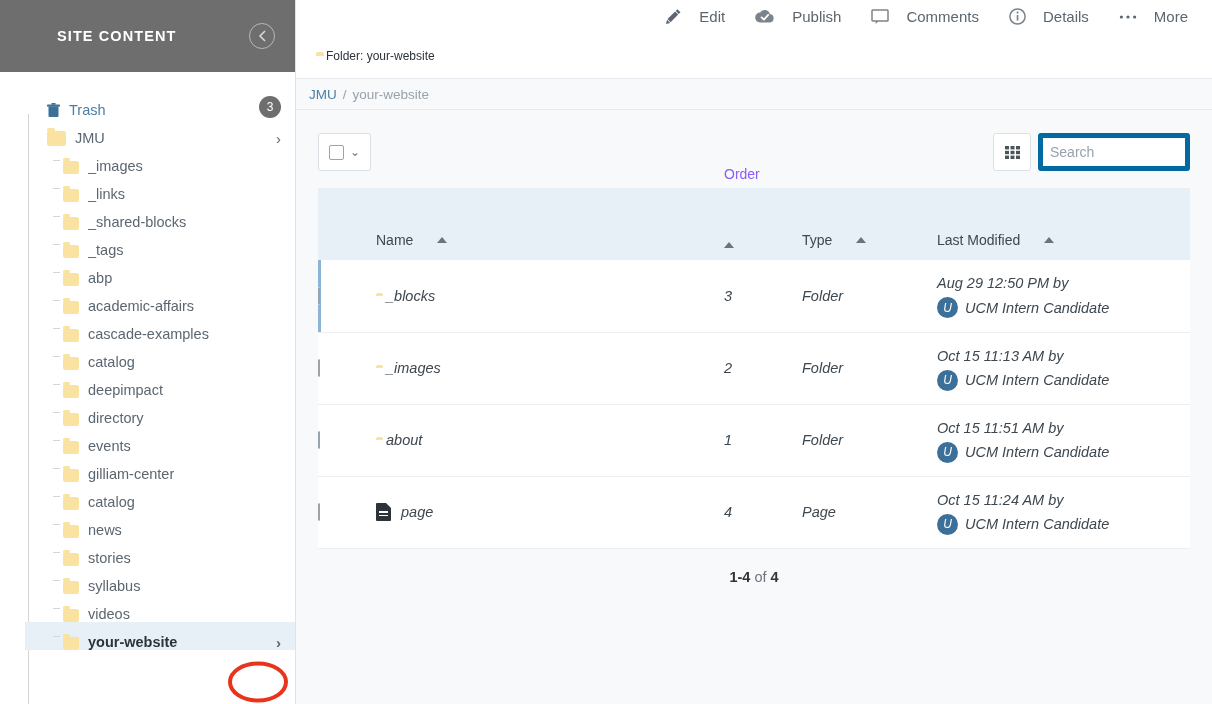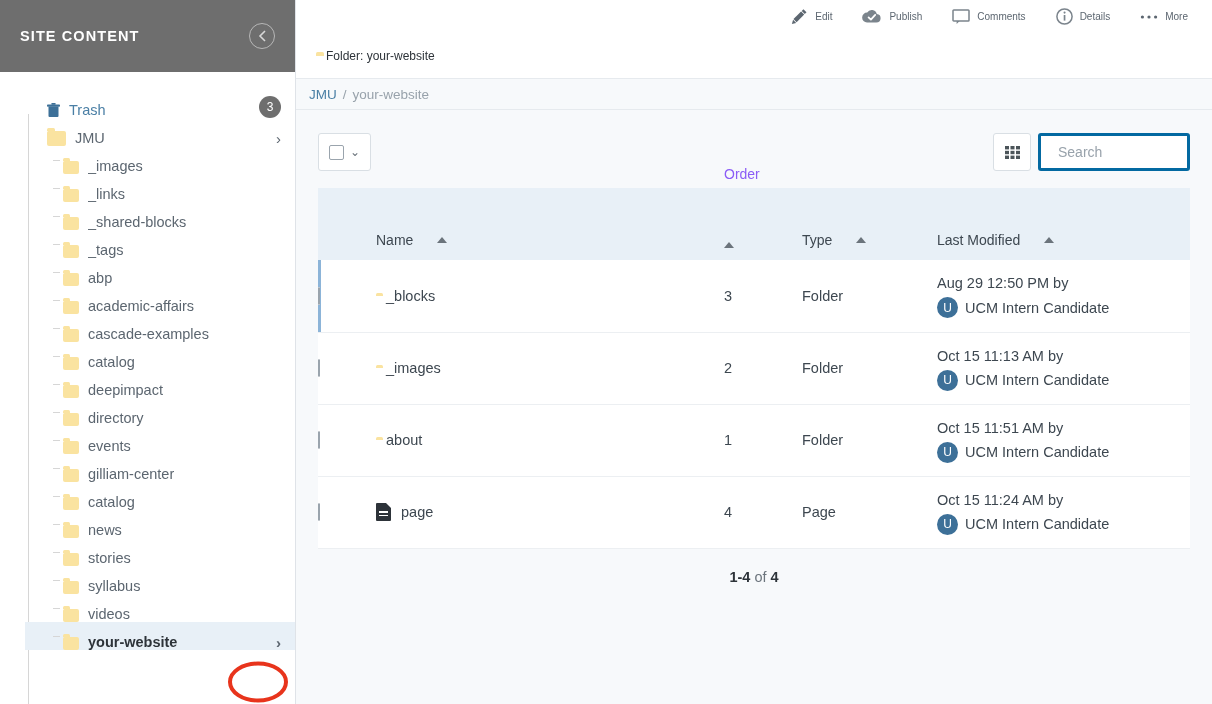--- a/index.html
+++ b/index.html
@@ -24,20 +24,21 @@
     background: #6e6e6e;
     display: flex; align-items: center;
     padding: 0 20px;
     justify-content: space-between;
   }
   .sidebar-title {
     color: #ffffff;
     font-size: 14.5px;
     letter-spacing: 1.1px;
     font-weight: 600;
+    margin-left: 37px;
   }
   .collapse-btn {
     width: 26px; height: 26px;
     border: 1.5px solid #b7b7b7;
     border-radius: 50%;
     display: flex; align-items: center; justify-content: center;
     cursor: pointer;
   }
   .collapse-btn svg { display: block; }
 
@@ -111,24 +112,24 @@
   
   .main { flex: 1; height: 704px; display: flex; flex-direction: column; background: #fff; }
   .topbar {
     height: 33px; min-height: 33px;
     display: flex; align-items: center; justify-content: flex-end;
     padding-right: 24px;
     background: #fff;
   }
   .tb-item {
     display: flex; align-items: center;
-    gap: 7px;
+    gap: 17px;
     margin-left: 30px;
     color: #5c6670;
-    font-size: 10px;
+    font-size: 15px;
     cursor: pointer;
   }
   .tb-item svg { display: block; }
 
   .page-title-bar {
     height: 45px; min-height: 45px;
     display: flex; align-items: center;
     padding-left: 20px;
     gap: 10px;
   }
@@ -184,23 +185,23 @@
     width: 38px; height: 38px;
     background: #fff;
     border: 1px solid #d9dfe4;
     border-radius: 3px;
     display: flex; align-items: center; justify-content: center;
     cursor: pointer;
   }
   .search-box {
     width: 152px; height: 38px;
     background: #fff;
-    border: 3px solid #0369a1;
+    border: 5px solid #0369a1;
     border-radius: 3px;
-    padding: 0 17px;
+    padding: 0 7px;
     font-family: "Liberation Sans", sans-serif;
     font-size: 14px;
     color: #5c6670;
     outline: none;
   }
   .search-box::placeholder { color: #98a2ab; }
 
   table.listing {
     width: 100%;
     border-collapse: collapse;
@@ -233,20 +234,21 @@
   col.c-chk  { width: 58px; }
   col.c-name { width: 348px; }
   col.c-ord  { width: 78px; }
   col.c-type { width: 135px; }
   col.c-mod  { width: auto; }
 
   table.listing tbody tr {
     height: 72px;
     border-bottom: 1px solid #eceff2;
     background: #fff;
+    font-style: italic;
   }
   table.listing tbody tr.active {
     box-shadow: inset 3px 0 0 0 #8cb4d8;
   }
   table.listing td {
     font-size: 14.5px;
     color: #3d4750;
     vertical-align: middle;
     padding: 0;
   }

